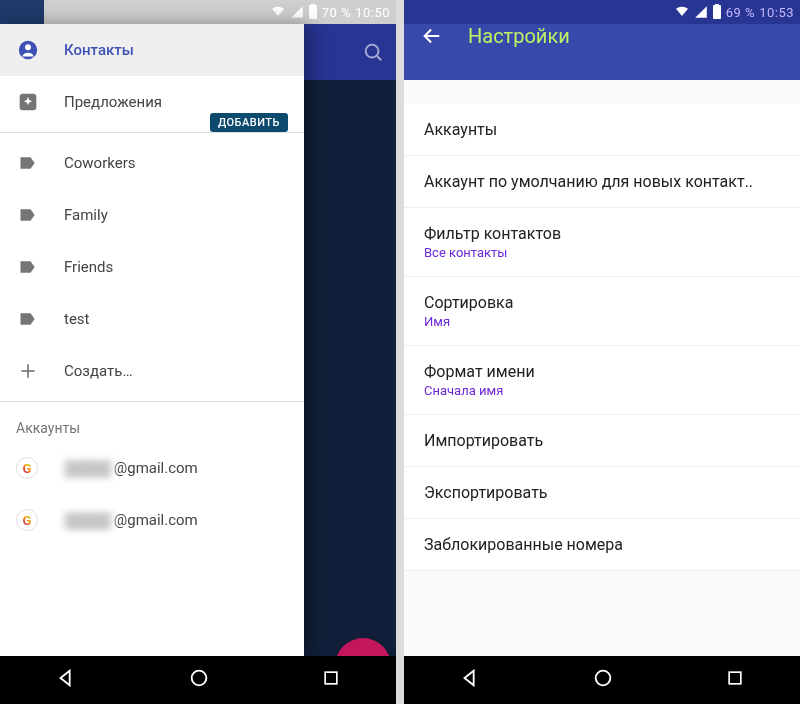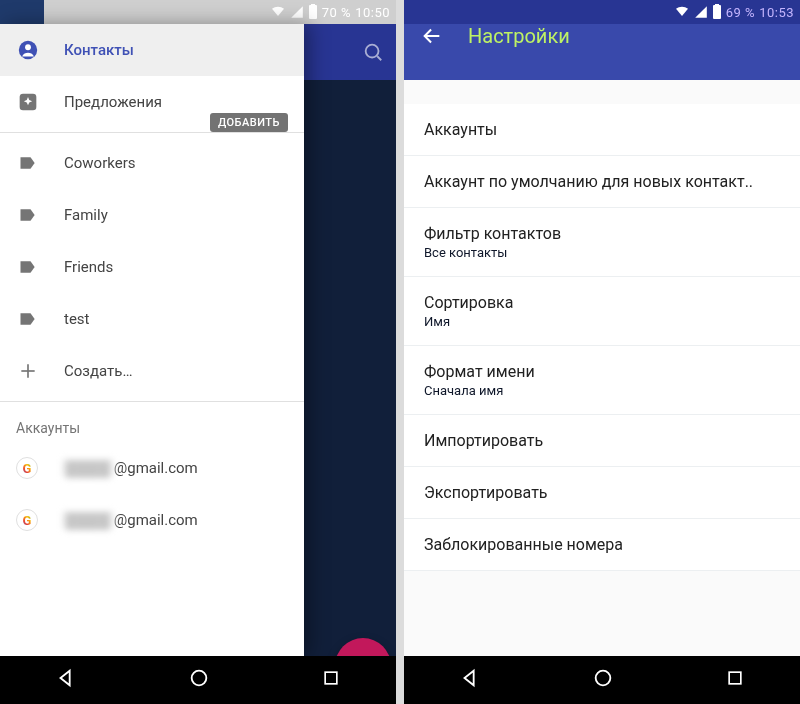--- a/index.html
+++ b/index.html
@@ -107,21 +107,21 @@
   }
   .drawer-row.active {
     background: #efefef;
     color: #3f51b5;
     font-weight: 500;
   }
   .drawer-row .ico { width: 24px; height: 24px; display:flex; align-items:center; justify-content:center; color:#757575; }
   .drawer-row.active .ico { color:#3f51b5; }
   .drawer-row .label { flex: 1; }
   .chip-btn {
-    background: #737373;
+    background: #0c4a6e;
     color: #fff;
     font-size: 11px;
     padding: 3px 8px;
     border-radius: 3px;
     letter-spacing: .5px;
     font-weight: 500;
     margin-top: 40px;
   }
   .drawer-section {
     padding: 14px 16px 6px;
@@ -172,21 +172,21 @@
     background: #fafafa;
     overflow-y: hidden;
     padding-top: 24px;
   }
   .setting {
     background: #fff;
     padding: 16px 20px;
     border-bottom: 1px solid #eceff1;
   }
   .setting .title { font-size: 16px; color: #212121; }
-  .setting .sub   { font-size: 13px; color: #0f172a; margin-top: 2px; }
+  .setting .sub   { font-size: 13px; color: #6d28d9; margin-top: 2px; }
   
   .navbar {
     position: absolute;
     left:0; right:0; bottom:0;
     height: 48px;
     background: #000;
     display: flex;
     align-items: center;
     justify-content: space-around;
   }

